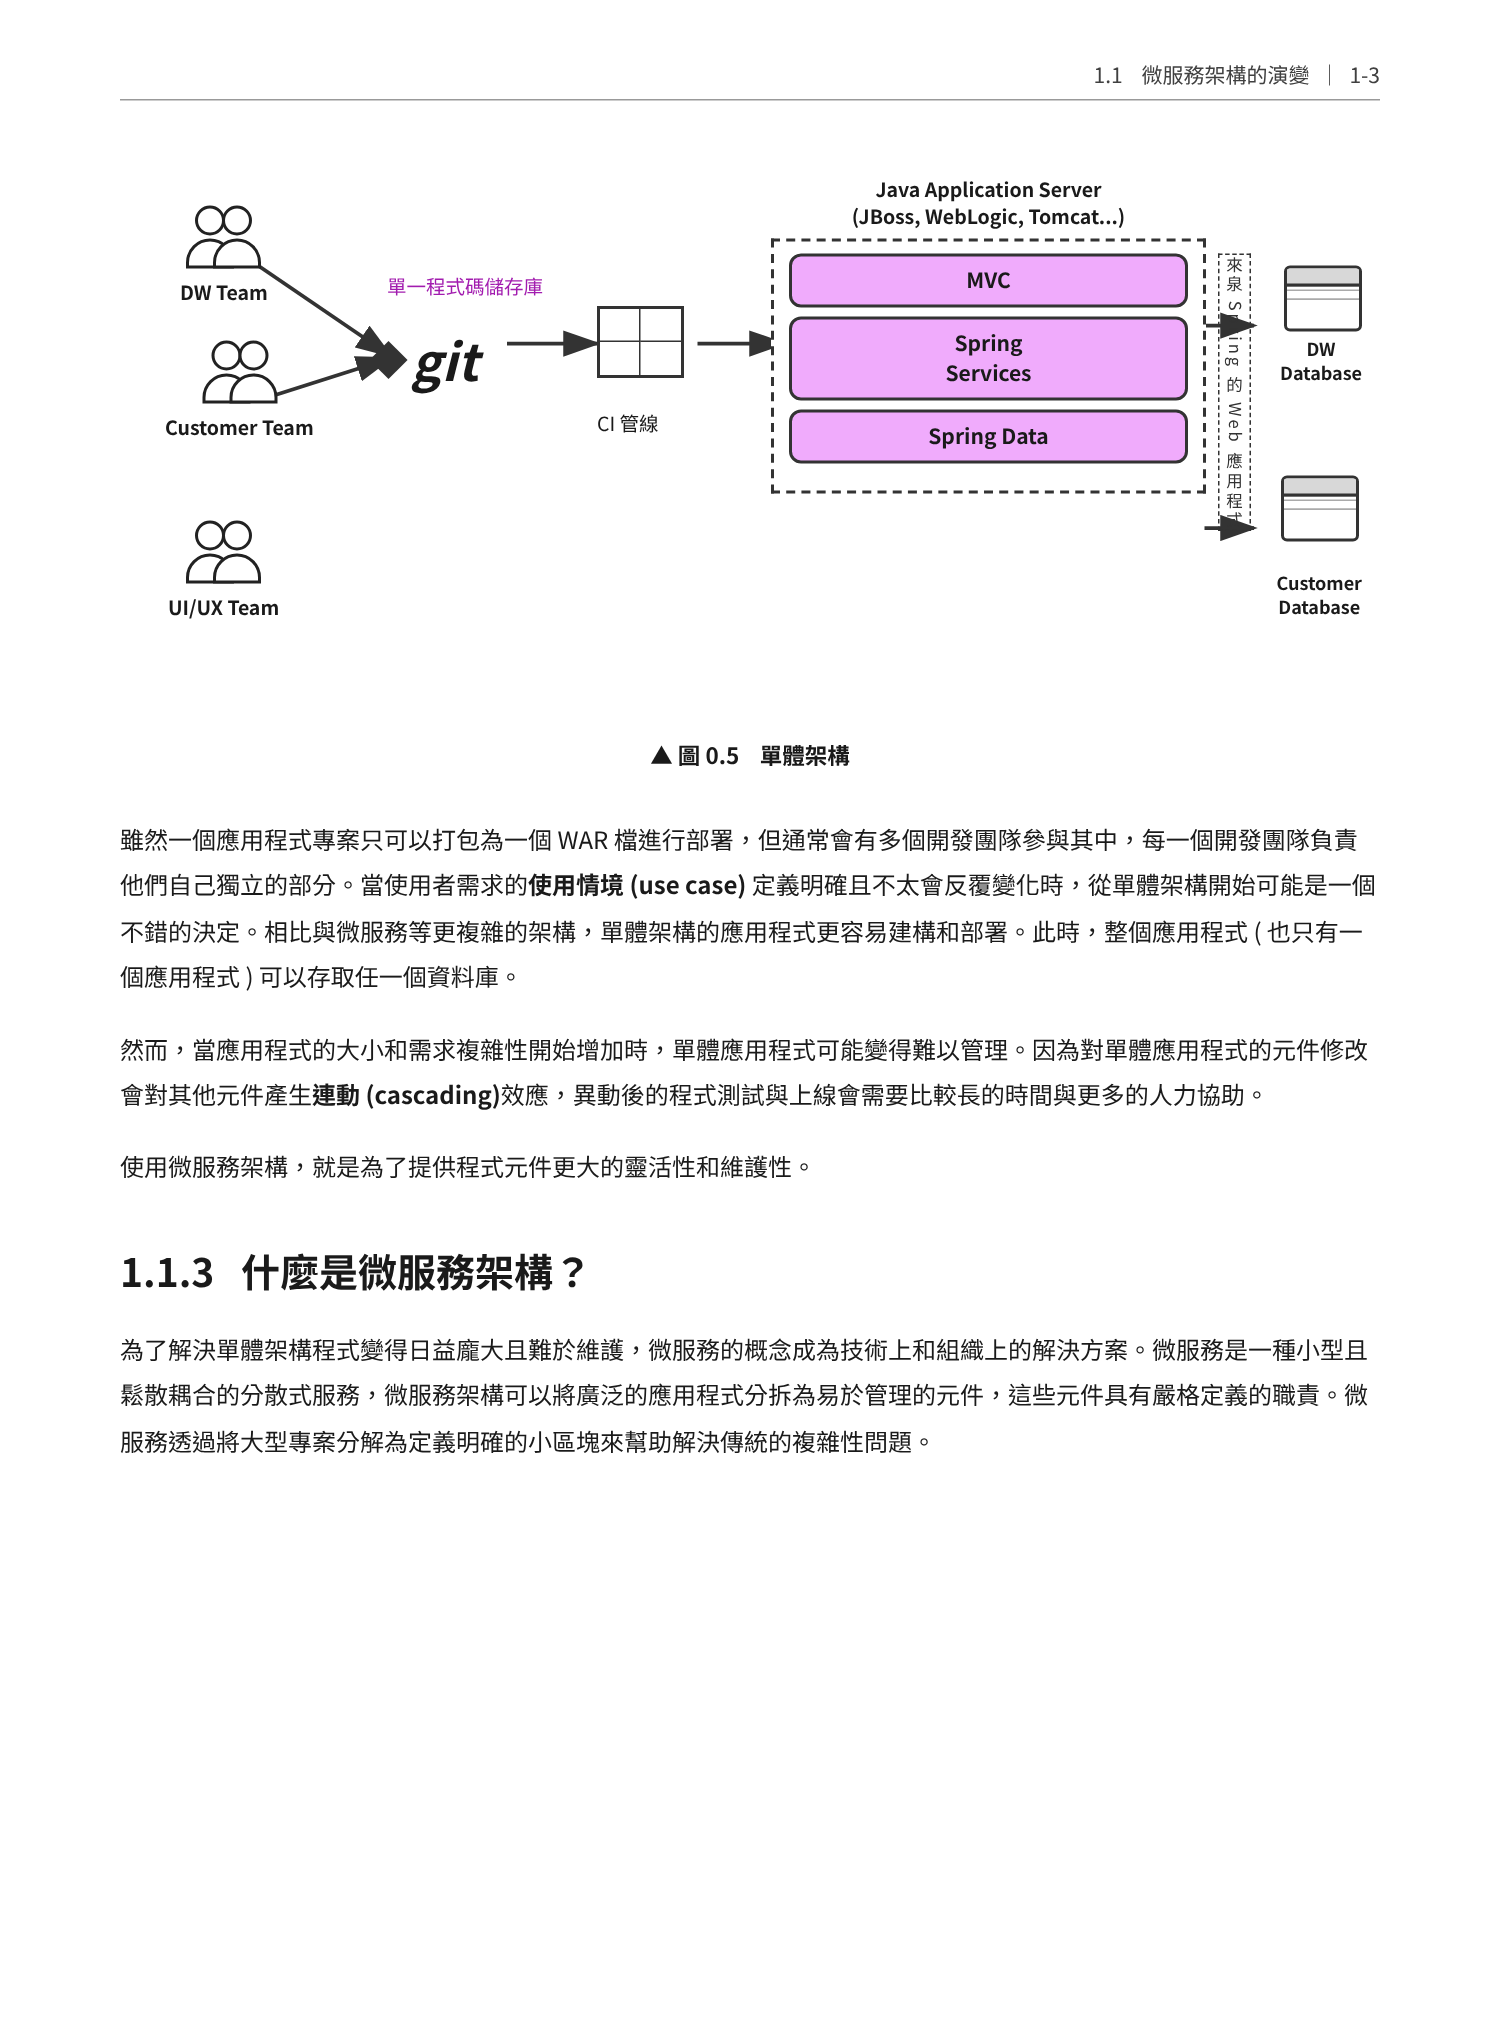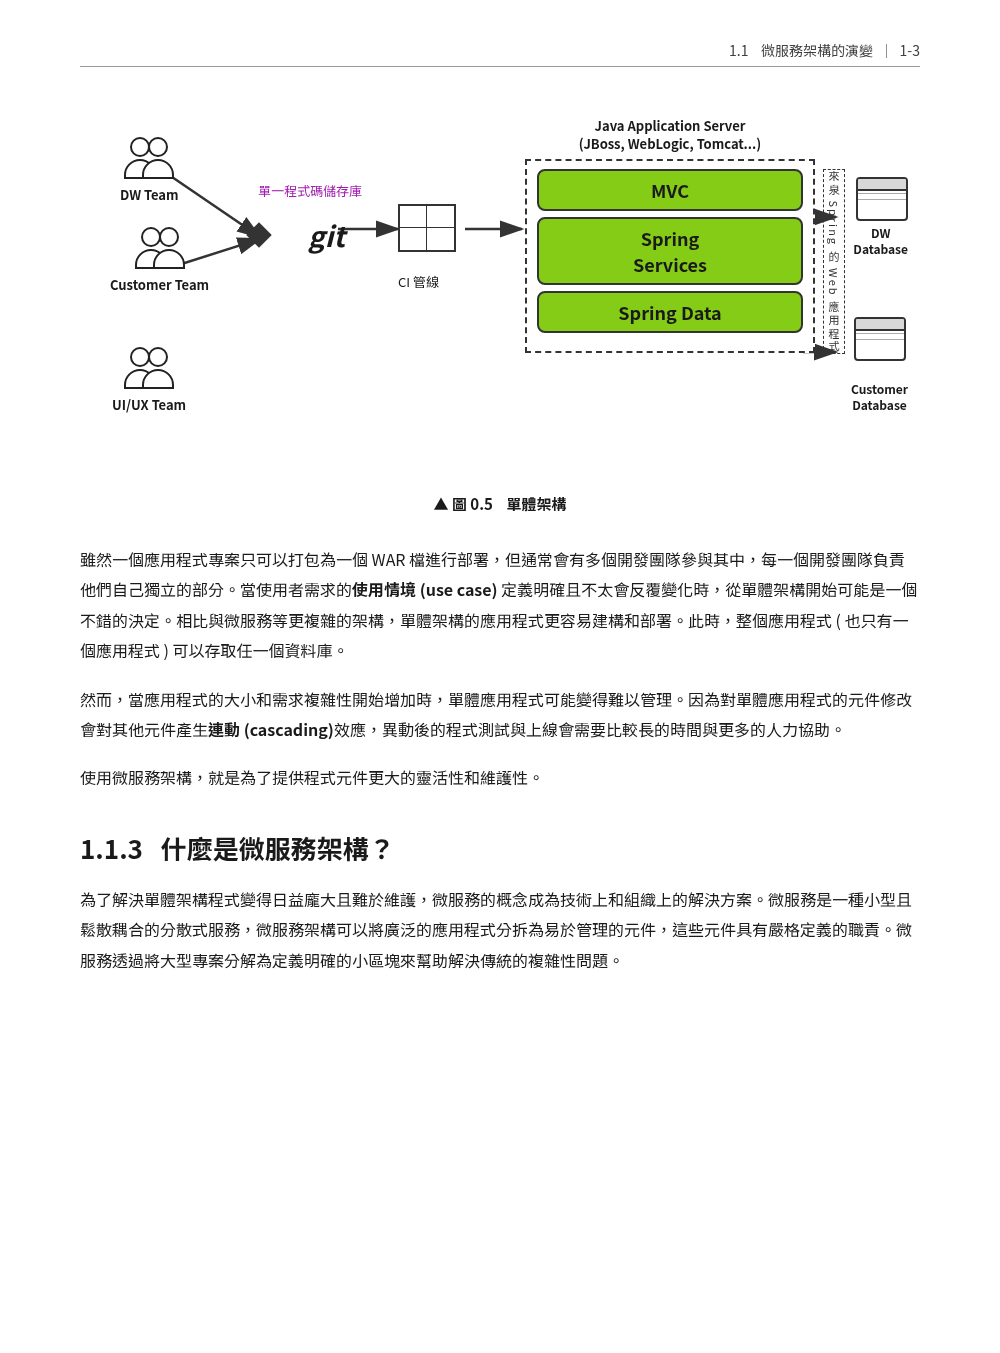--- a/index.html
+++ b/index.html
@@ -84,23 +84,23 @@
       background: #333;
       transform: rotate(45deg);
       flex-shrink: 0;
     }
 
     .component-box {
       border: 2.5px solid #333;
       border-radius: 8px;
       padding: 6px 10px;
       text-align: center;
-      font-size: 18px;
-      font-weight: bold;
-      background: #84cc16;
+      font-size: 14px;
+      font-weight: bold;
+      background: #f0abfc;
       margin-bottom: 6px;
     }
 
     .component-box:last-child {
       margin-bottom: 0;
     }
 
     .db-item {
       display: flex;
       flex-direction: column;
@@ -271,34 +271,34 @@
           <div class="body"></div>
         </div>
       </div>
       <div class="team-name">UI/UX Team</div>
     </div>
 
     <div style="position:absolute;left:168px;top:74px;font-size:13px;color:#a21caf;white-space:nowrap;">單一程式碼儲存庫</div>
 
     <div class="git-area" style="position:absolute;left:160px;top:108px;display:flex;align-items:center;gap:6px;">
       <div class="diamond"></div>
-      <span style="font-size:28px;font-weight:bold;font-style:italic;margin-left:34px;">git</span>
+      <span style="font-size:34px;font-weight:bold;font-style:italic;">git</span>
     </div>
 
     <div style="position:absolute;left:308px;top:97px;">
       <div style="display:grid;grid-template-columns:1fr 1fr;grid-template-rows:1fr 1fr;width:58px;height:48px;border:2.5px solid #333;background:#fff;">
         <div style="border-right:1.5px solid #333;border-bottom:1.5px solid #333;"></div>
         <div style="border-bottom:1.5px solid #333;"></div>
         <div style="border-right:1.5px solid #333;"></div>
         <div></div>
       </div>
       <div style="font-size:13px;font-weight:normal;margin-top:20px;text-align:left;">CI 管線</div>
     </div>
 
-    <div style="position:absolute;left:435px;top:10px;width:290px;">
+    <div style="position:absolute;left:424px;top:10px;width:290px;">
       <div style="text-align:center;font-size:13px;font-weight:bold;margin-bottom:6px;line-height:1.4;">
         <span>Java Application Server</span><br>
         <span>(JBoss, WebLogic, Tomcat...)</span>
       </div>
 
       <div style="border:2.5px dashed #333;padding:8px 10px 12px 10px;background:#fff;position:relative;">
 
         <div class="component-box">MVC</div>
 
         <div class="component-box">

